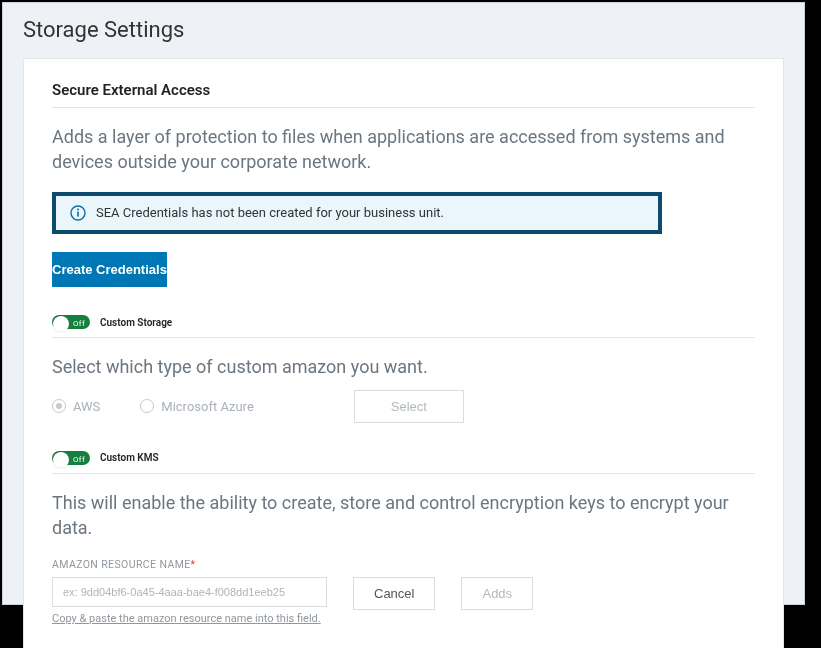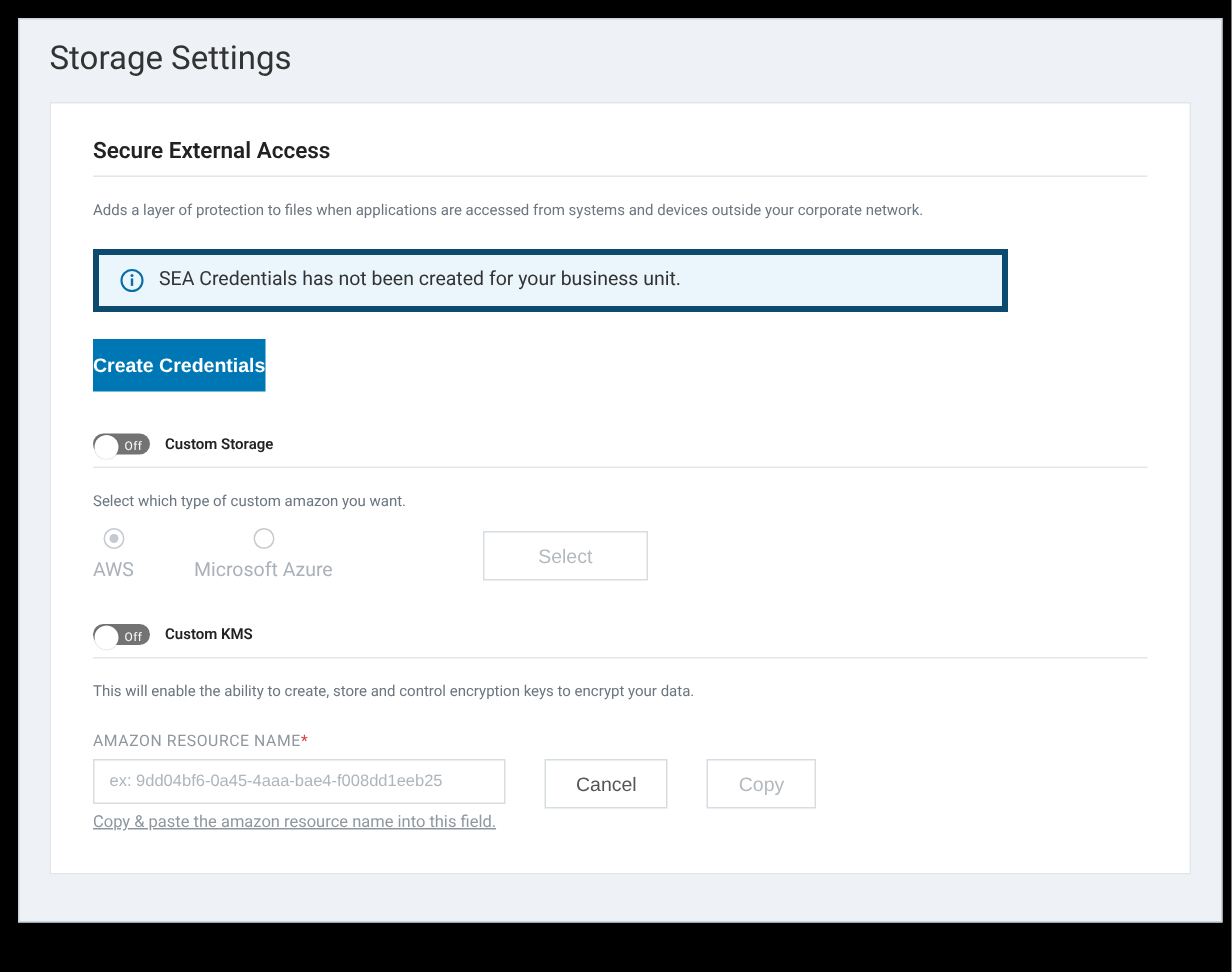--- a/index.html
+++ b/index.html
@@ -8,21 +8,21 @@
       background: #000;
       width: 821px;
       height: 648px;
       overflow: hidden;
     }
     .outer-frame {
       background: #eef2f6;
       border: 1px solid #c9d3db;
       width: 803px;
       height: 603px;
-      margin: 12px;
+      margin: 2px;
       padding: 0;
     }
     .page-title {
       font-size: 22px;
       font-weight: 400;
       color: #333;
       padding: 14px 20px 16px 20px;
     }
     .panel {
       background: #fff;
@@ -35,21 +35,21 @@
       font-weight: 600;
       color: #222;
       margin-bottom: 6px;
     }
     .rule {
       border: none;
       border-top: 1px solid #e3e6e9;
       margin: 8px 0 16px 0;
     }
     .desc {
-      font-size: 10px;
+      font-size: 18px;
       color: #6b7680;
       margin-bottom: 18px;
       line-height: 1.4;
     }
     .info-banner {
       display: flex;
       align-items: flex-start;
       border: 4px solid #0c4a6e;
       background: #eaf6fb;
       padding: 9px 14px;
@@ -73,21 +73,21 @@
 
     .toggle-heading-row {
       display: flex;
       align-items: center;
       margin-top: 28px;
       margin-bottom: 6px;
     }
     .toggle {
       width: 38px;
       height: 14px;
-      background: #737373;
+      background: #15803d;
       border-radius: 10px;
       position: relative;
       margin-right: 10px;
       cursor: pointer;
       display: flex;
       align-items: center;
     }
     .toggle-knob {
       width: 16px;
       height: 16px;
@@ -115,21 +115,20 @@
     .radio-row {
       display: flex;
       align-items: center;
       gap: 40px;
       margin-top: 10px;
     }
     .radio-item {
       display: flex;
       align-items: center;
       gap: 7px;
-      flex-direction: column;
     }
     .radio {
       width: 14px;
       height: 14px;
       border: 1.5px solid #c4cacf;
       border-radius: 50%;
       display: inline-flex;
       align-items: center;
       justify-content: center;
       cursor: default;
@@ -253,17 +252,17 @@
     <div class="field-label">
       <span>AMAZON RESOURCE NAME</span><span class="req">*</span>
     </div>
 
     <div class="field-row">
       <div>
         <input class="text-input" type="text" placeholder="ex: 9dd04bf6-0a45-4aaa-bae4-f008dd1eeb25" style="">
         <div class="hint">Copy &amp; paste the amazon resource name into this field.</div>
       </div>
       <button class="btn cancel">Cancel</button>
-      <button class="btn save">Copy</button>
+      <button class="btn save">Adds</button>
     </div>
 
   </div>
 </div>
 
 </body></html>

